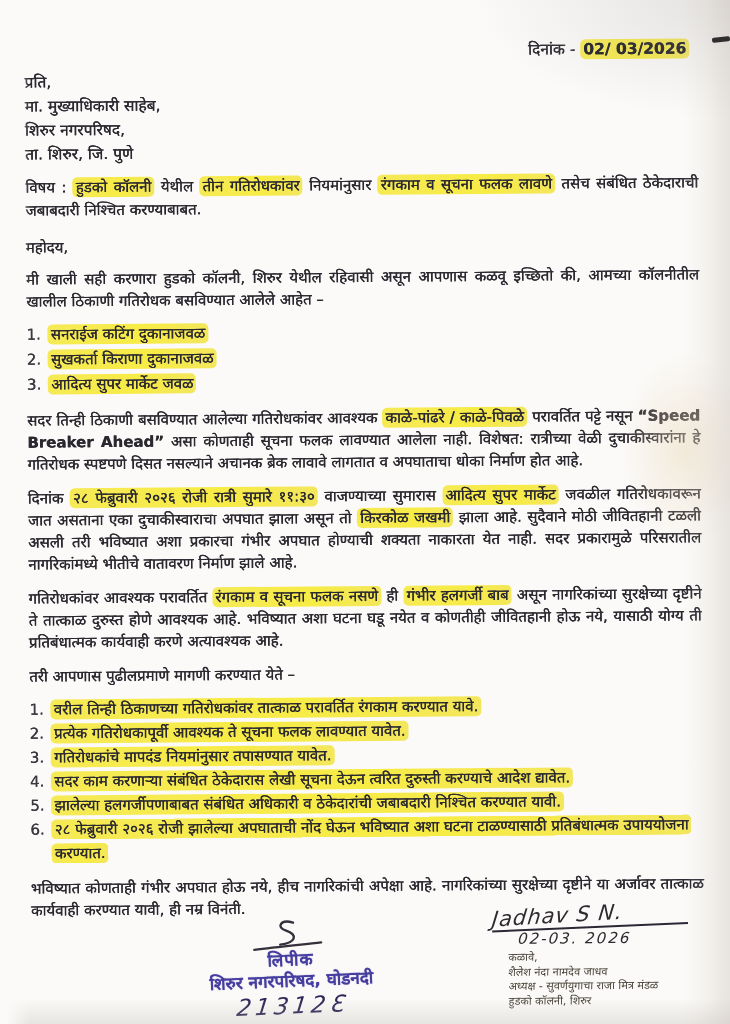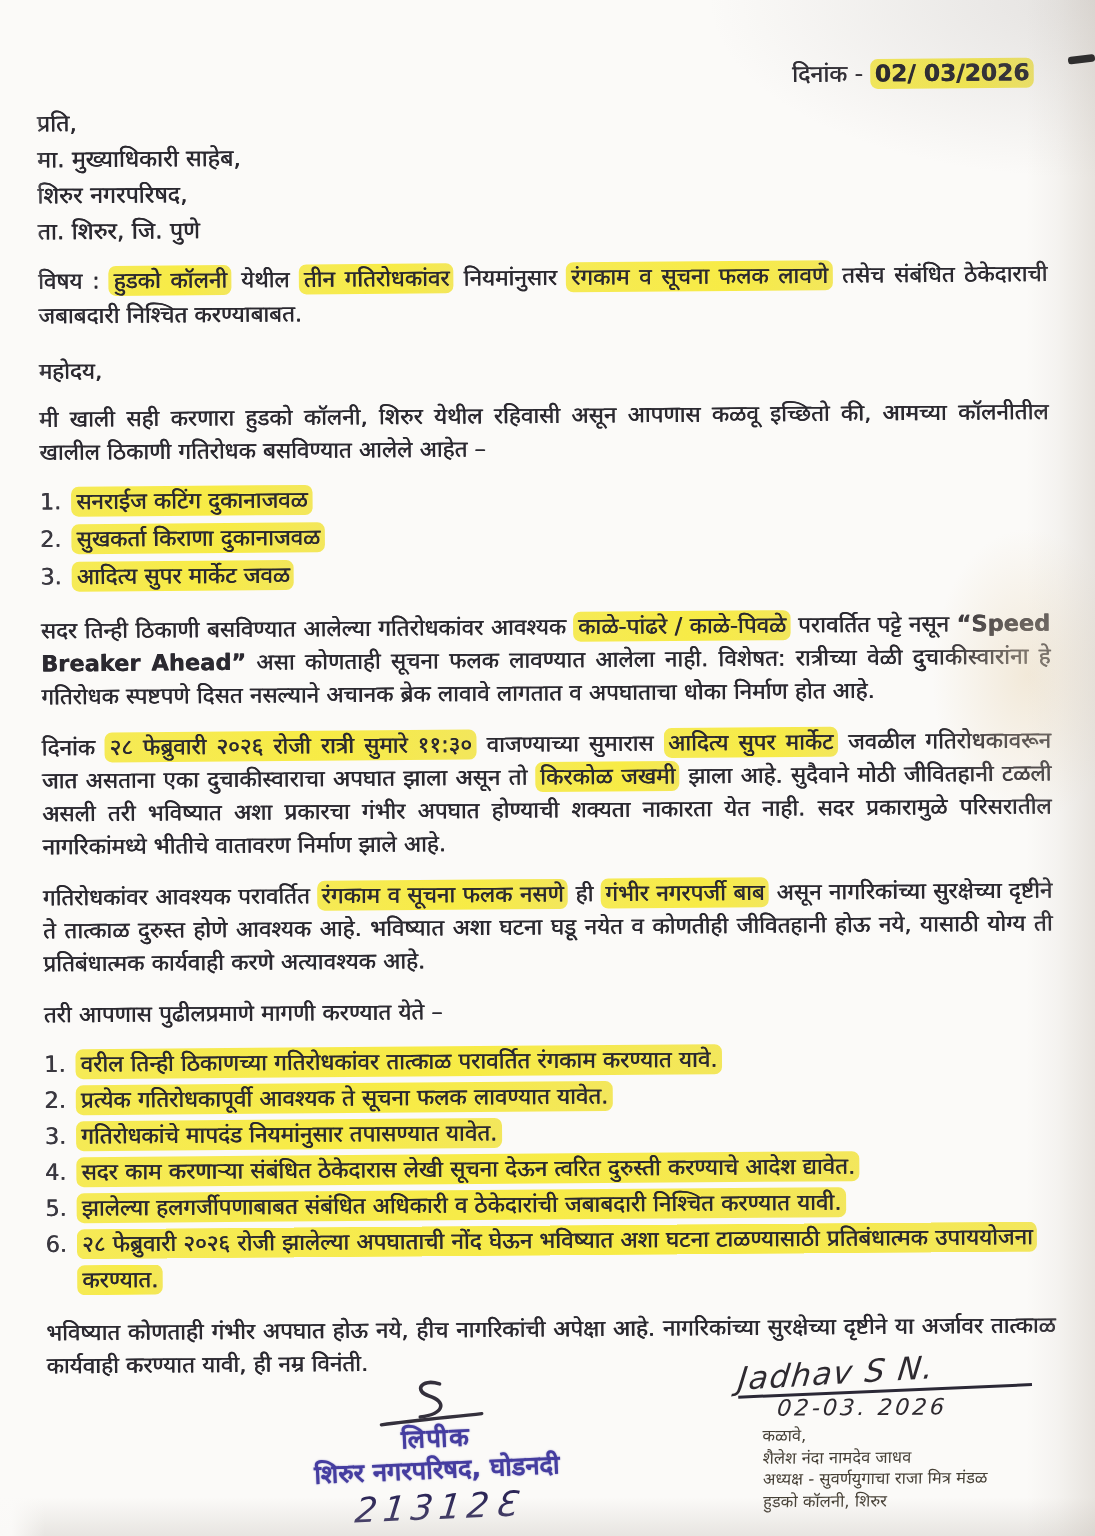--- a/index.html
+++ b/index.html
@@ -107,21 +107,21 @@
     <div class="lrow">
       <span class="num">3.</span>
       <span><span class="hl">आदित्य सुपर मार्केट जवळ</span></span>
     </div>
   </div>
 
   <div class="para"><span>सदर तिन्ही ठिकाणी बसविण्यात आलेल्या गतिरोधकांवर आवश्यक </span><span class="hl">काळे-पांढरे / काळे-पिवळे</span><span> परावर्तित पट्टे नसून </span><span class="b">“Speed Breaker Ahead”</span><span> असा कोणताही सूचना फलक लावण्यात आलेला नाही. विशेषत: रात्रीच्या वेळी दुचाकीस्वारांना हे गतिरोधक स्पष्टपणे दिसत नसल्याने अचानक ब्रेक लावावे लागतात व अपघाताचा धोका निर्माण होत आहे.</span></div>
 
   <div class="para"><span>दिनांक </span><span class="hl">२८ फेब्रुवारी २०२६ रोजी रात्री सुमारे ११:३०</span><span> वाजण्याच्या सुमारास </span><span class="hl">आदित्य सुपर मार्केट</span><span> जवळील गतिरोधकावरून जात असताना एका दुचाकीस्वाराचा अपघात झाला असून तो </span><span class="hl">किरकोळ जखमी</span><span> झाला आहे. सुदैवाने मोठी जीवितहानी टळली असली तरी भविष्यात अशा प्रकारचा गंभीर अपघात होण्याची शक्यता नाकारता येत नाही. सदर प्रकारामुळे परिसरातील नागरिकांमध्ये भीतीचे वातावरण निर्माण झाले आहे.</span></div>
 
-  <div class="para"><span>गतिरोधकांवर आवश्यक परावर्तित </span><span class="hl">रंगकाम व सूचना फलक नसणे</span><span> ही </span><span class="hl">गंभीर नगरपर्जी बाब</span><span> असून नागरिकांच्या सुरक्षेच्या दृष्टीने ते तात्काळ दुरुस्त होणे आवश्यक आहे. भविष्यात अशा घटना घडू नयेत व कोणतीही जीवितहानी होऊ नये, यासाठी योग्य ती प्रतिबंधात्मक कार्यवाही करणे अत्यावश्यक आहे.</span></div>
+  <div class="para"><span>गतिरोधकांवर आवश्यक परावर्तित </span><span class="hl">रंगकाम व सूचना फलक नसणे</span><span> ही </span><span class="hl">गंभीर हलगर्जी बाब</span><span> असून नागरिकांच्या सुरक्षेच्या दृष्टीने ते तात्काळ दुरुस्त होणे आवश्यक आहे. भविष्यात अशा घटना घडू नयेत व कोणतीही जीवितहानी होऊ नये, यासाठी योग्य ती प्रतिबंधात्मक कार्यवाही करणे अत्यावश्यक आहे.</span></div>
 
   <div class="intro">तरी आपणास पुढीलप्रमाणे मागणी करण्यात येते –</div>
 
   <div class="list demands">
     <div class="lrow">
       <span class="num">1.</span>
       <span><span class="hl">वरील तिन्ही ठिकाणच्या गतिरोधकांवर तात्काळ परावर्तित रंगकाम करण्यात यावे.</span></span>
     </div>
     <div class="lrow">
       <span class="num">2.</span>

